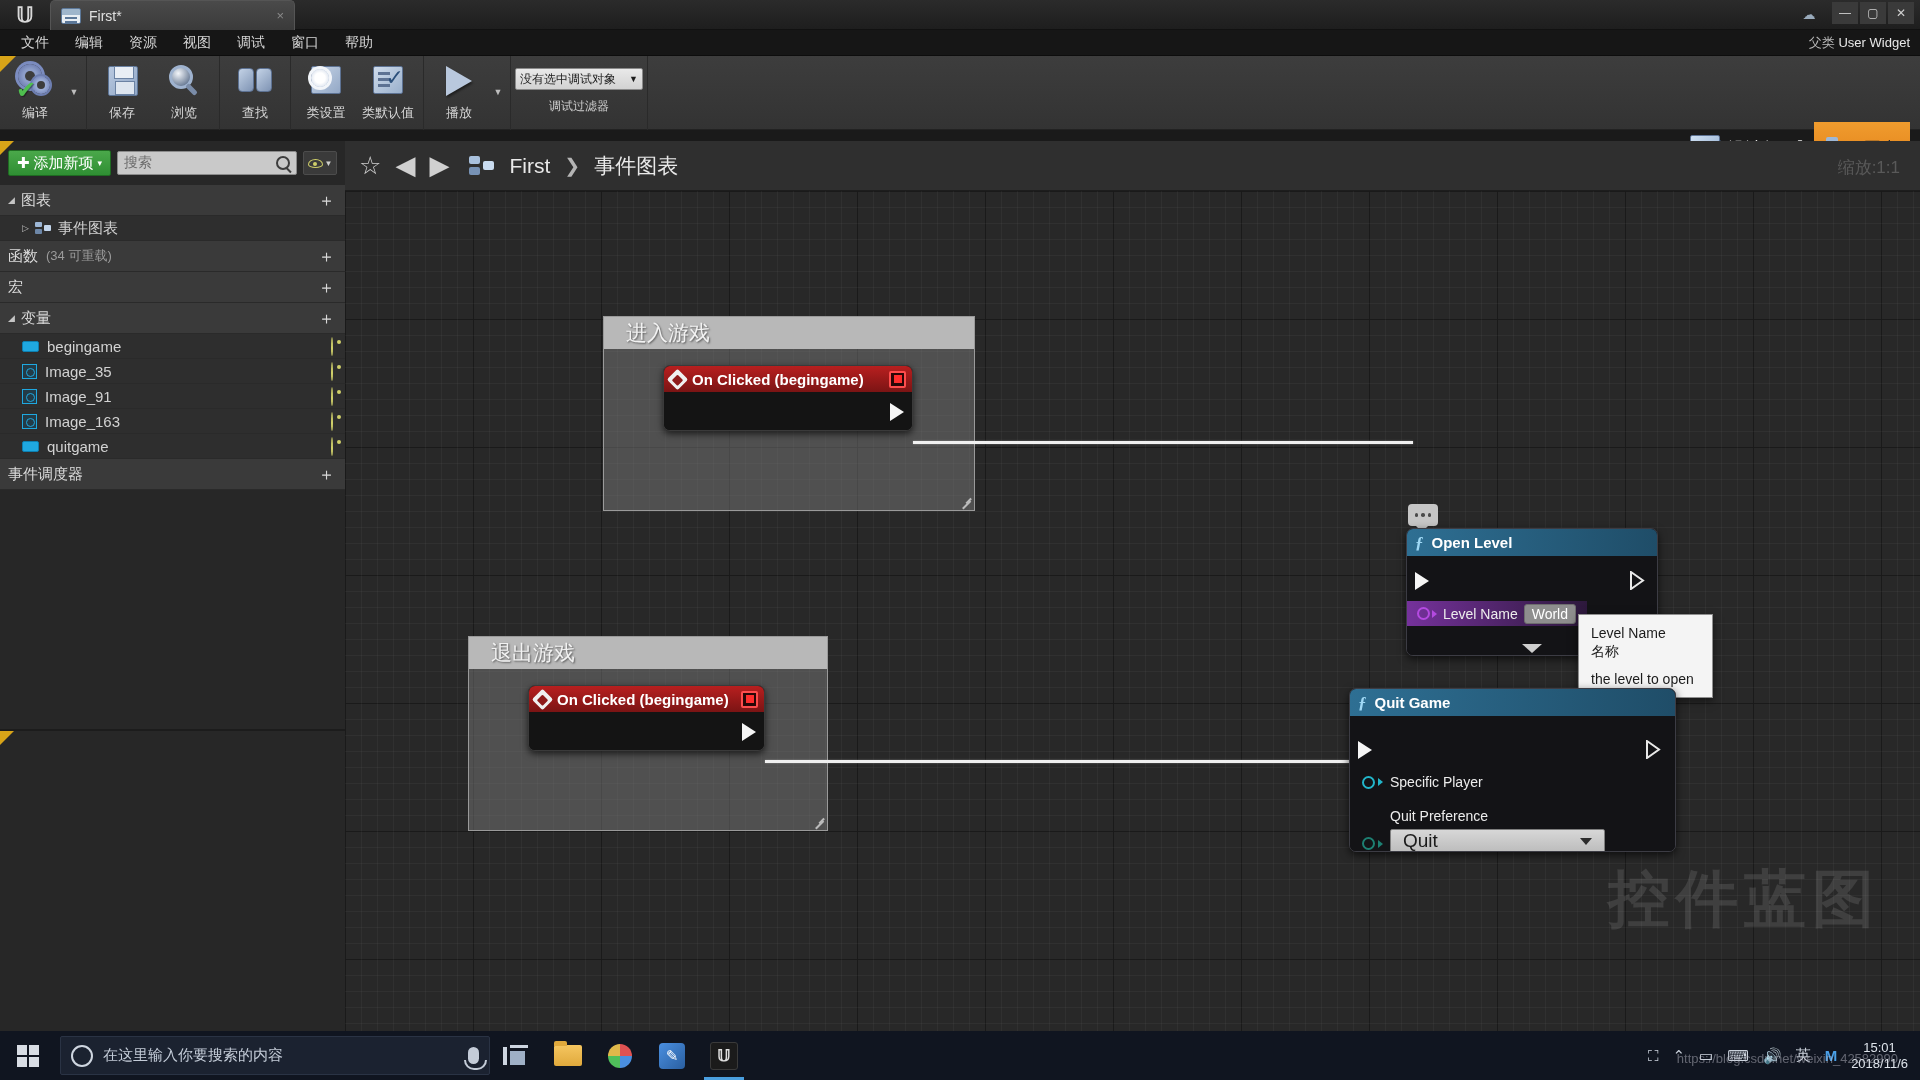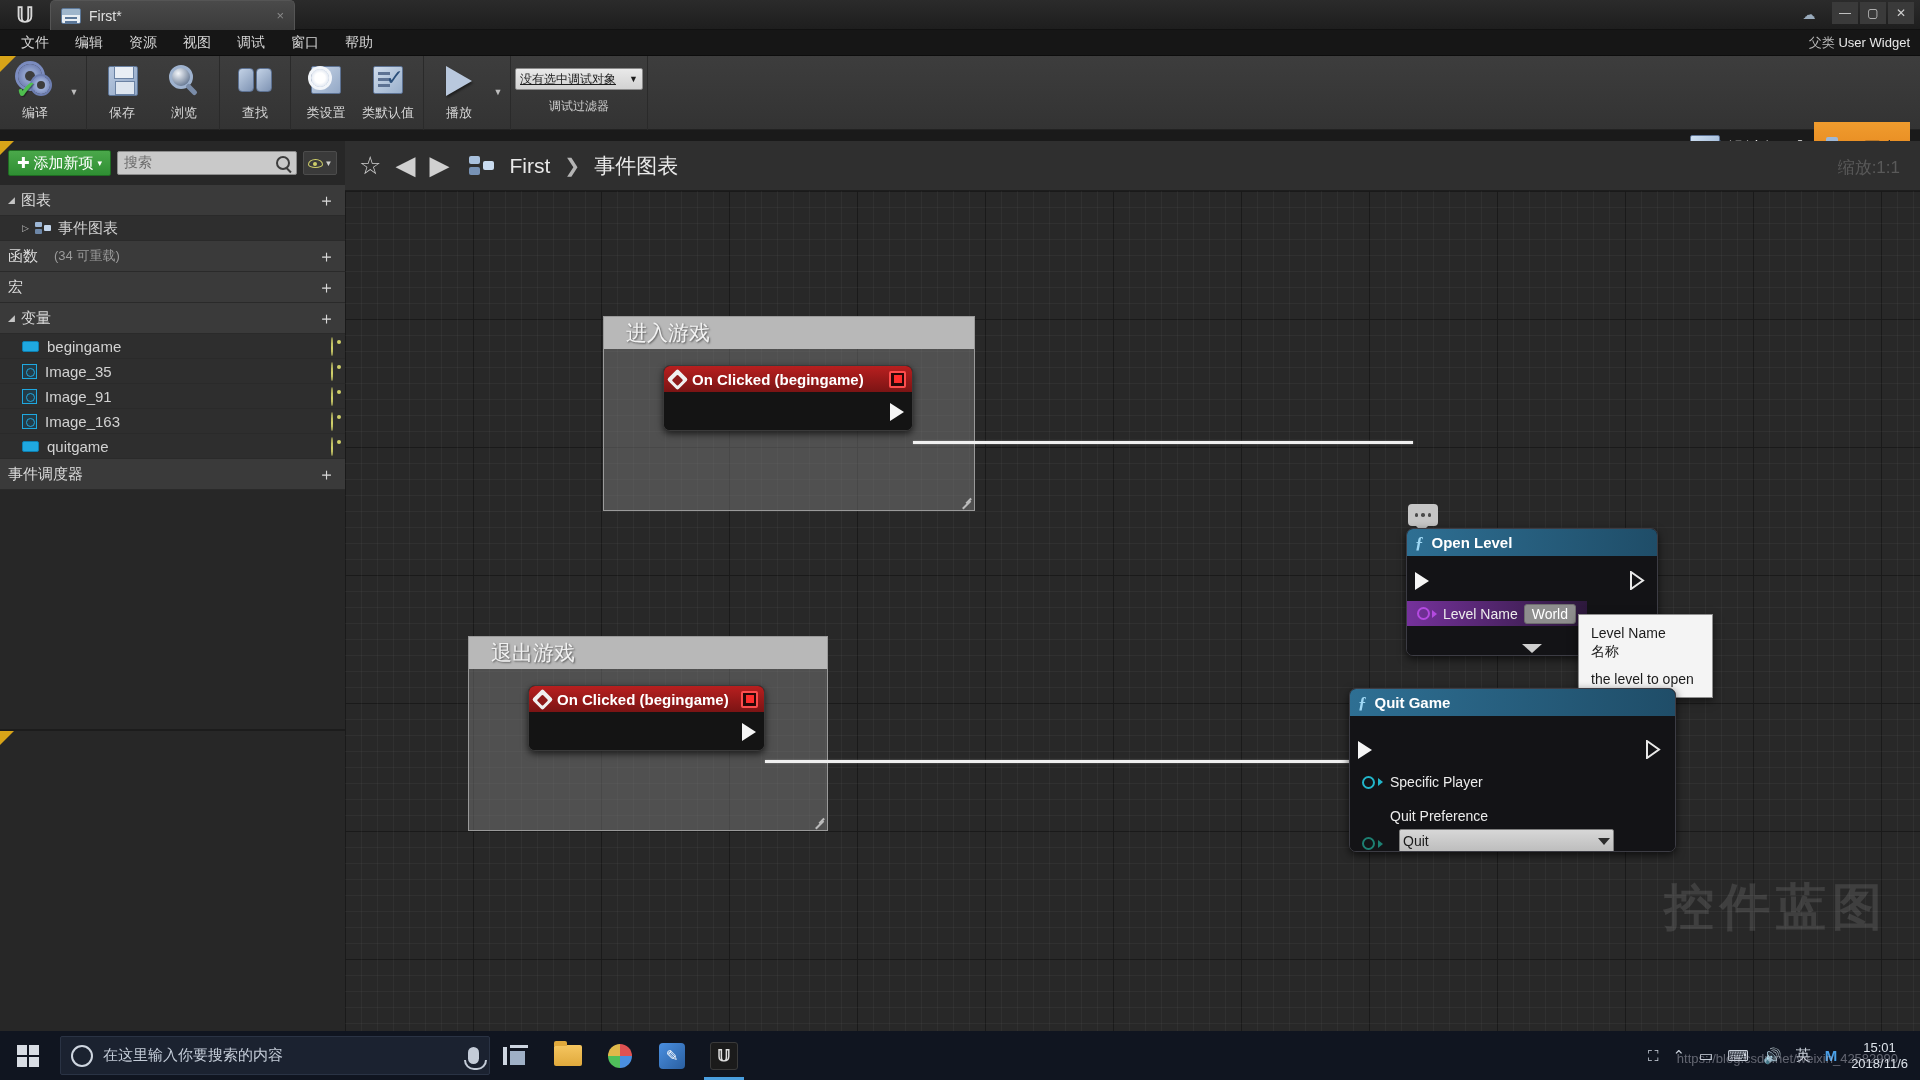--- a/index.html
+++ b/index.html
@@ -130,21 +130,21 @@
 
   .debug-box {
     display:flex; flex-direction: column; align-items:center; justify-content:flex-start;
     padding-top:12px; height:74px;
   }
   .debug-select {
     width: 128px; height: 22px; background: linear-gradient(to bottom,#e9e9e9,#d2d2d2);
     border: 1px solid #8a8a8a; border-radius: 2px; color: #1c1c1c; font-size: 12px;
     display: flex; align-items: center; padding: 0 4px; cursor: pointer;
   }
-  .debug-select .dv { flex:1;text-decoration:underline; }
+  .debug-select .dv { flex:1; }
   .debug-select .dc { font-size: 9px; }
   .debug-caption { color:#cfcfcf; font-size:12px; margin-top:8px; }
 
   
   .modes {
     position:absolute; right: 10px; top: 66px; display:flex; align-items:center; height:52px;
   }
   .mode-btn {
     display:flex; align-items:center; gap:8px; height:52px; padding: 0 12px; cursor:pointer;
     color:#e4e4e4; font-size:17px;
@@ -190,21 +190,21 @@
     align-items:center;justify-content:center;gap:2px;border-radius:2px;cursor:pointer;}
   .eye-glyph{width:15px;height:9px;border:1.5px solid #cfcf6a;border-radius:50% 50% 50% 50%/60% 60% 40% 40%;position:relative;}
   .eye-glyph:after{content:"";position:absolute;left:4.5px;top:2px;width:4px;height:4px;border-radius:50%;background:#cfcf6a;}
 
   .tree { position:absolute; left:0; top:44px; width:345px; }
   .tree-section {
     height: 31px; background: #3a3a3a; border-bottom: 1px solid #2a2a2a;
     display:flex; align-items:center; padding-left:8px; color:#dcdcdc; font-size:15px; cursor:pointer;
   }
   .tree-section .tri { font-size:9px; color:#c5c5c5; margin-right:6px; }
-  .tree-section .sub { color:#9b9b9b; font-size:13px; margin-left:16px; }
+  .tree-section .sub { color:#9b9b9b; font-size:13px; margin-left:8px; }
   .tree-section .plus-right { margin-left:auto; margin-right:10px; color:#d8d8d8; font-size:17px; cursor:pointer; }
   .tree-row {
     height: 25px; background:#2e2e2e; display:flex; align-items:center; padding-left:8px;
     color:#d2d2d2; font-size:15px; border-bottom:1px solid #2a2a2a; cursor:pointer;
   }
   .tree-row.nested { padding-left: 22px; }
   .tree-row .tri { font-size:9px; color:#bdbdbd; margin-right:6px; }
   .evt-ico { width:16px;height:13px;margin-right:7px;position:relative; }
   .evt-ico i{position:absolute;display:block;border-radius:1px;}
   .evt-ico i:nth-child(1){left:0;top:0;width:7px;height:5px;background:#9db7d6;}
@@ -320,21 +320,21 @@
     padding:1px 7px;
   }
   .nf-collapse {
     position:absolute; left:50%; transform:translateX(-50%); bottom:4px;
     width:0;height:0;border-left:10px solid transparent;border-right:10px solid transparent;border-top:9px solid #cfcfcf;
     cursor:pointer;
   }
   .dropdown {
     position:absolute; height:24px; background:linear-gradient(to bottom,#d7d7d7,#bcbcbc);
     border:1px solid #7e7e7e; border-radius:2px; display:flex; align-items:center;
-    padding:0 3px; color:#1b1b1b; font-size:14px; cursor:pointer;margin-left:9px;
+    padding:0 12px; color:#1b1b1b; font-size:19px; cursor:pointer;
   }
   .dropdown .dv { flex:1; }
   .dropdown .dc { width:0;height:0;border-left:6px solid transparent;border-right:6px solid transparent;border-top:7px solid #2c2c2c; }
 
   .comment-bubble {
     position:absolute; width:30px; height:22px; background:#c6c6c6; border-radius:4px;
     display:flex; align-items:center; justify-content:center; gap:3px;
   }
   .comment-bubble:after{
     content:""; position:absolute; left:7px; bottom:-6px; width:0;height:0;
@@ -347,22 +347,22 @@
 
   
   .tooltip {
     position:absolute; background:#f4f4f4; border:1px solid #8f8f8f;
     padding:9px 12px; color:#1b1b1b; font-size:14px; line-height:18px;
     box-shadow: 0 3px 8px rgba(0,0,0,0.5);
   }
   .tooltip .tt-gap { height:10px; }
 
   .watermark {
-    position:absolute; right:32px; bottom:90px; color:rgba(255,255,255,0.11);
-    font-size:50px; letter-spacing:6px; font-weight:bold;
+    position:absolute; right:40px; bottom:90px; color:rgba(255,255,255,0.11);
+    font-size:62px; letter-spacing:6px; font-weight:bold;
   }
 
   
   .taskbar {
     position:absolute; left:0; bottom:0; width:1920px; height:49px;
     background:#101520; display:flex; align-items:center;
   }
   .start-btn { width:56px;height:49px;display:flex;align-items:center;justify-content:center;cursor:pointer;}
   .win-glyph{width:22px;height:22px;position:relative;}
   .win-glyph i{position:absolute;display:block;background:#d8dde4;width:10px;height:10px;}

